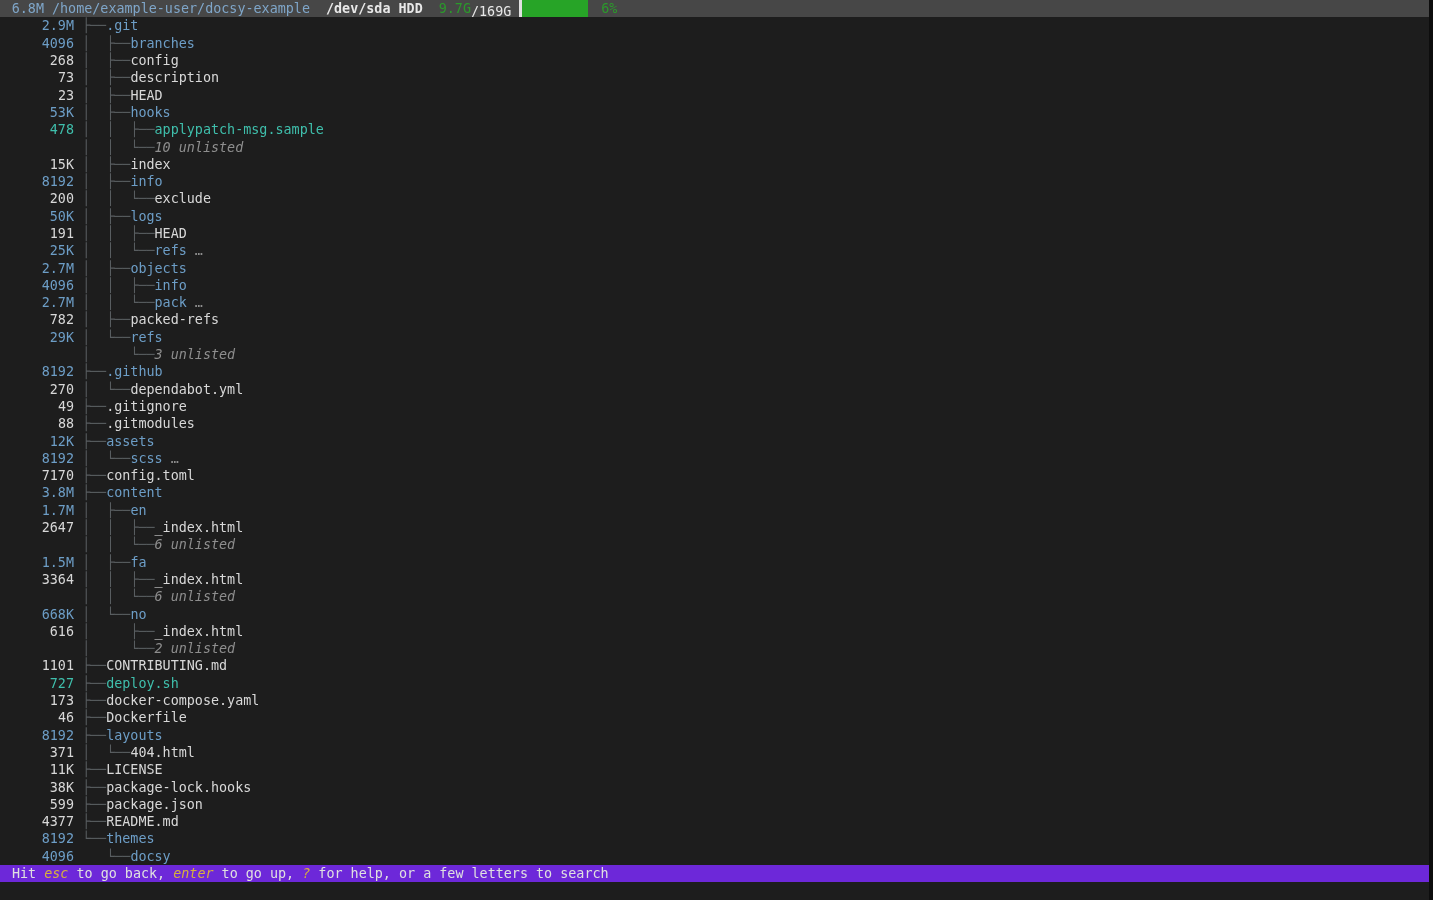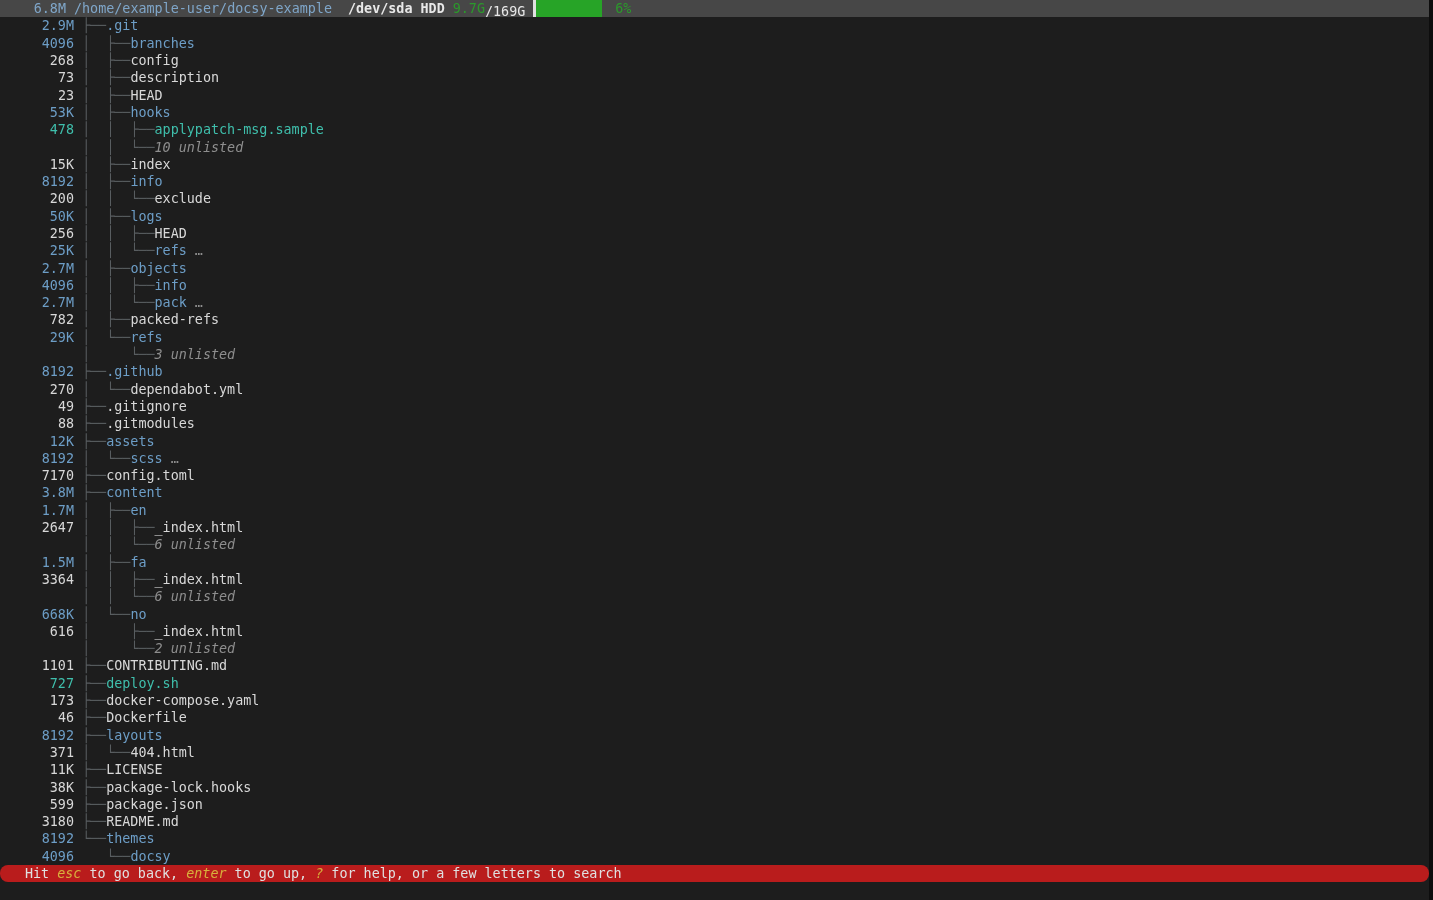--- a/index.html
+++ b/index.html
@@ -6,58 +6,58 @@
   body{width:1433px;height:900px;overflow:hidden;}
   .terminal{
     position:absolute;left:0;top:0;width:1429px;height:900px;
     background:#1d1d1d;
     font-family:"DejaVu Sans Mono", monospace;
     font-size:13.4px;
     color:#d8d8d8;
   }
   .row{height:17.3px;display:flex;align-items:center;white-space:pre;overflow:hidden;}
   .header{background:#474747;color:#dcdcdc;}
-  .hsize{display:inline-block;width:66px;text-align:right;flex:none;color:#7fa6c9;}
+  .hsize{display:inline-block;width:44px;text-align:right;flex:none;color:#7fa6c9;}
   .hgap{width:8px;flex:none;}
   .hpath{color:#7fa6c9;}
   .device{color:#e8e8e8;font-weight:bold;margin-left:16px;}
   .green-text{color:#2b9a2b;}
   .disk-total{color:#e8e8e8;margin-top:6px;}
   .usage-bar{flex:none;margin-left:8px;width:66px;height:17.3px;background:#27a427;border-left:3px solid #e0e0e0;}
   .pct{margin-left:13px;}
   .tree{position:relative;}
   .size{display:inline-block;width:44px;text-align:right;flex:none;margin-left:30px;}
   .gap{width:8px;flex:none;}
   .prefix{color:#585d60;}
   .dir{color:#6d9ec7;}
   .file{color:#d8d8d8;}
   .exec{color:#3fbfac;}
   .unlisted{color:#8e8e8e;font-style:italic;}
   .suffix{color:#8e8e8e;}
-  .status{background:#b91c1c;color:#e0e0e0;padding-left:25px;border-radius:8px;}
+  .status{background:#6d28d9;color:#e0e0e0;padding-left:12px;}
   .key{color:#d8b13c;font-style:italic;}
   .input-row{background:#1c1c1c;position:relative;}
   .cursor{flex:none;margin-left:3px;width:10px;height:15px;background:#c9c9c9;}
   .flags{position:absolute;right:8px;top:0;height:100%;display:flex;align-items:center;
          background:#2e2e2e;padding:0 8px;color:#bfbfbf;}
   .flag-group{white-space:pre;}
   .flag-group + .flag-group{margin-left:16px;}
   .flag-val{color:#d8b13c;}
 </style>
 </head>
 <body>
 
 <div class="terminal">
 
   <div class="row header">
     <span class="hsize">6.8M</span>
     <span class="hgap"></span>
     <span class="hpath">/home/example-user/docsy-example</span>
     <span class="device">/dev/sda HDD</span>
-    <span class="green-text" style="margin-left:8px">9.7G</span>
+    <span class="green-text" style="margin-left:16px">9.7G</span>
     <span class="disk-total">/169G</span>
     <div class="usage-bar"></div>
     <span class="green-text pct">6%</span>
   </div>
 
   <div class="tree">
       <div class="row">
     <span class="size dir">2.9M</span>
     <span class="gap"></span>
     <span class="prefix">├──</span>
@@ -135,21 +135,21 @@
     <span class="suffix"></span>
   </div>
       <div class="row">
     <span class="size dir">50K</span>
     <span class="gap"></span>
     <span class="prefix">│  ├──</span>
     <span class="dir">logs</span>
     <span class="suffix"></span>
   </div>
       <div class="row">
-    <span class="size file">256</span>
+    <span class="size file">191</span>
     <span class="gap"></span>
     <span class="prefix">│  │  ├──</span>
     <span class="file">HEAD</span>
     <span class="suffix"></span>
   </div>
       <div class="row">
     <span class="size dir">25K</span>
     <span class="gap"></span>
     <span class="prefix">│  │  └──</span>
     <span class="dir">refs</span>
@@ -373,21 +373,21 @@
     <span class="suffix"></span>
   </div>
       <div class="row">
     <span class="size file">599</span>
     <span class="gap"></span>
     <span class="prefix">├──</span>
     <span class="file">package.json</span>
     <span class="suffix"></span>
   </div>
       <div class="row">
-    <span class="size file">3180</span>
+    <span class="size file">4377</span>
     <span class="gap"></span>
     <span class="prefix">├──</span>
     <span class="file">README.md</span>
     <span class="suffix"></span>
   </div>
       <div class="row">
     <span class="size dir">8192</span>
     <span class="gap"></span>
     <span class="prefix">└──</span>
     <span class="dir">themes</span>

